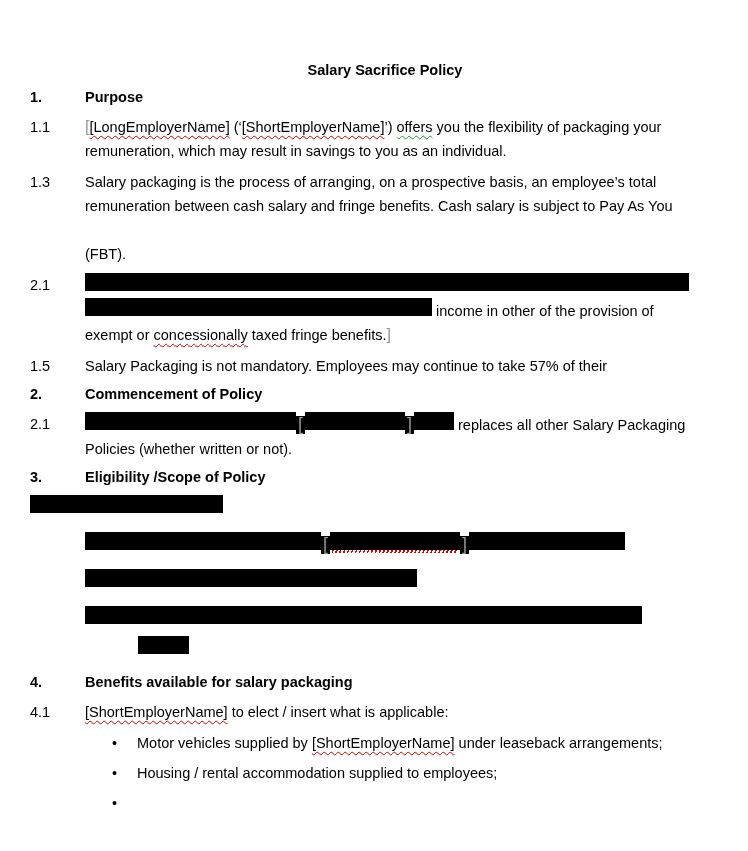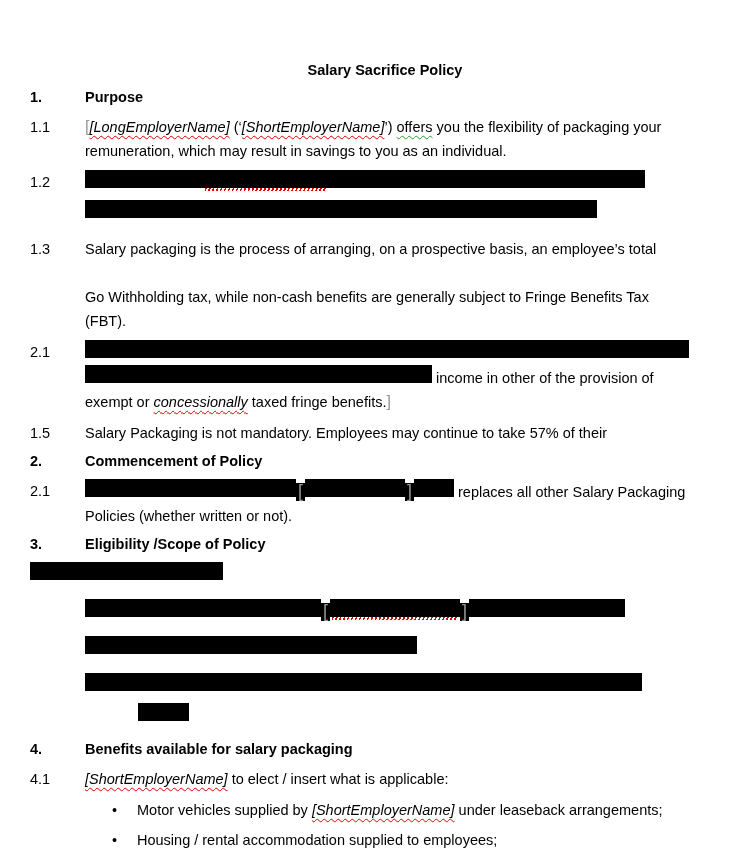--- a/index.html
+++ b/index.html
@@ -48,21 +48,20 @@
     font-size:18px;line-height:17px;text-align:center;
     vertical-align:baseline;font-weight:400;
   }
   
   .sq-red{
     text-decoration:underline;
     text-decoration-style:wavy;
     text-decoration-color:var(--spell,#e00000);
     text-decoration-thickness:1px;
     text-underline-offset:3px;
-    font-style:italic;
   }
   .sq-green{
     text-decoration:underline;
     text-decoration-style:wavy;
     text-decoration-color:var(--grammar,#2f9e2f);
     text-decoration-thickness:1px;
     text-underline-offset:3px;
   }
   .dot-blue{color:var(--blueperiod,#1f4e79);}
   
@@ -84,28 +83,24 @@
   <div class="row h">
     <span class="num">1.</span>
     <span class="content">Purpose</span>
   </div>
 
   <div class="row">
     <span class="num">1.1</span>
     <span class="content"><span class="cc">[</span><span class="sq-red">[LongEmployerName]</span><span> (‘</span><span class="sq-red">[ShortEmployerName]</span><span>’) </span><span class="sq-green">offers</span><span> you the flexibility of packaging your</span><br><span>remuneration, which may result in savings to you as an individual.</span></span>
   </div>
 
-  <div class="row bars">
-    <span class="num">1.2</span>
-    <span class="content"><span class="bar" style="width: 118px;"></span><span class="bar bar-sq" style="width: 125px;"></span><span class="bar" style="width: 317px;"></span><br><span class="bar" style="width: 512px;"></span><span class="dot-blue">.</span></span>
-  </div>
 
   <div class="row">
     <span class="num">1.3</span>
-    <span class="content"><span>Salary packaging is the process of arranging, on a prospective basis, an employee’s total</span><br><br><span>Go Withholding tax, while non-cash benefits are generally subject to Fringe Benefits Tax</span><br><span>(FBT).</span></span>
+    <span class="content"><span>Salary packaging is the process of arranging, on a prospective basis, an employee’s total</span><br><span>remuneration between cash salary and fringe benefits. Cash salary is subject to Pay As You</span><br><br><span>(FBT).</span></span>
   </div>
 
   <div class="row">
     <span class="num">2.1</span>
     <span class="content"><span class="bar" style="width: 604px;"></span><br><span class="bar" style="width: 347px;"></span><span> income in other of the provision of</span><br><span>exempt or </span><span class="sq-red">concessionally</span><span> taxed fringe benefits.</span><span class="cc">]</span></span>
   </div>
 
   <div class="row">
     <span class="num">1.5</span>
     <span class="content"><span>Salary Packaging is not mandatory. Employees may continue to take 57% of their</span><br></span>

